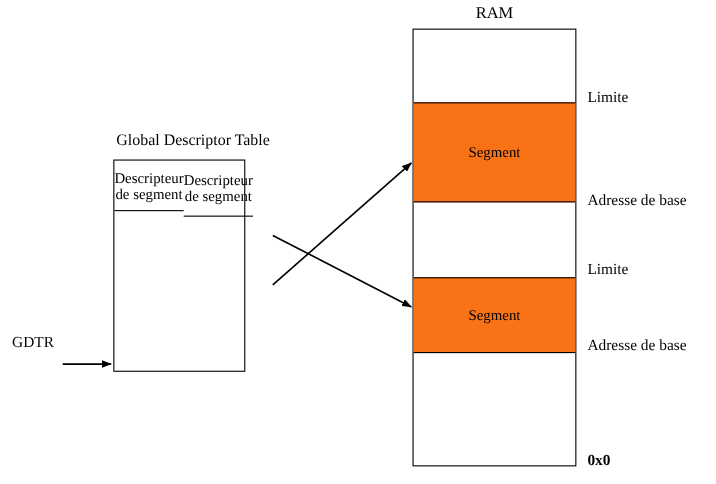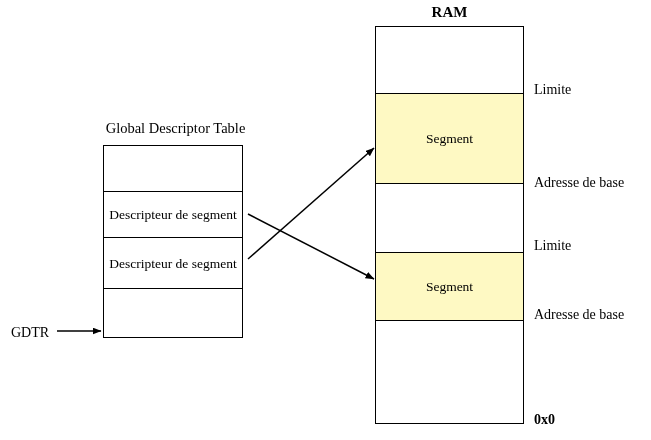--- a/index.html
+++ b/index.html
@@ -18,40 +18,40 @@
 
   
   .label {
     position: absolute;
     color: #000000;
     font-size: 14px;
     line-height: 16px;
     white-space: nowrap;
     text-align: right;
   }
-  .label.bold { font-weight: bold; }
+  .label.bold { font-weight: normal; }
 
   
   #gdt-title {
     left: 103px;
     top: 120px;
     width: 145px;
     text-align: center;
     font-size: 14.5px;
   }
   #gdt-table {
     position: absolute;
     left: 103px;
     top: 145px;
-    width: 140px;
+    width: 120px;
     height: 193px;
     border: 1.6px solid #000000;
     box-sizing: border-box;
     display: flex;
-    flex-direction: column;
+    flex-direction: row;
   }
   .gdt-row {
     box-sizing: border-box;
     display: flex;
     align-items: center;
     justify-content: center;
     color: #000;
     font-size: 13.5px;
     line-height: 15px;
     text-align: center;
@@ -77,41 +77,41 @@
     height: 398px;
     border: 1.6px solid #000000;
     box-sizing: border-box;
     background: #ffffff;
   }
   .ram-seg {
     position: absolute;
     left: 0;
     width: 100%;
     box-sizing: border-box;
-    background: #fef9c3;
+    background: #f97316;
     border-top: 1.6px solid #000;
     border-bottom: 1.6px solid #000;
     display: flex;
     align-items: center;
     justify-content: center;
     font-size: 13.5px;
     color: #000;
   }
   #ram-seg-1 { top: 66px; height: 91px; }
   #ram-seg-2 { top: 225px; height: 69px; }
 
   
   #lbl-limite-1     { left: 534px; top: 82px;  }
   #lbl-base-1       { left: 534px; top: 175px; }
   #lbl-limite-2     { left: 534px; top: 238px; }
   #lbl-base-2       { left: 534px; top: 307px; }
   #lbl-zero         { left: 534px; top: 412px; font-weight: bold; }
 
   
-  #lbl-gdtr { left: 11px; top: 325px; font-size: 14px; }
+  #lbl-gdtr { left: 11px; top: 304px; font-size: 14px; }
 
   
   #overlay {
     position: absolute;
     left: 0; top: 0;
     width: 651px;
     height: 440px;
     pointer-events: none;
   }
 </style>

